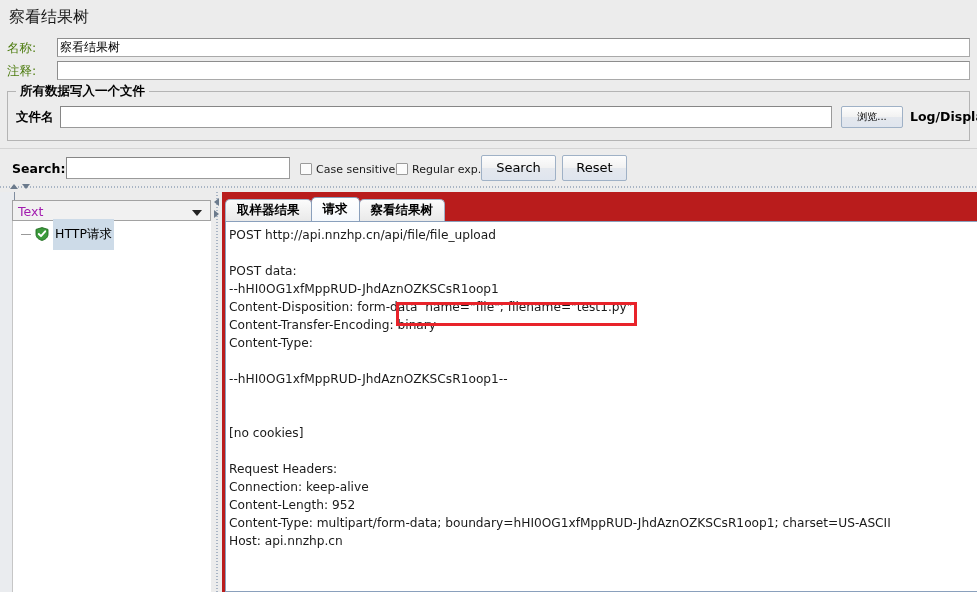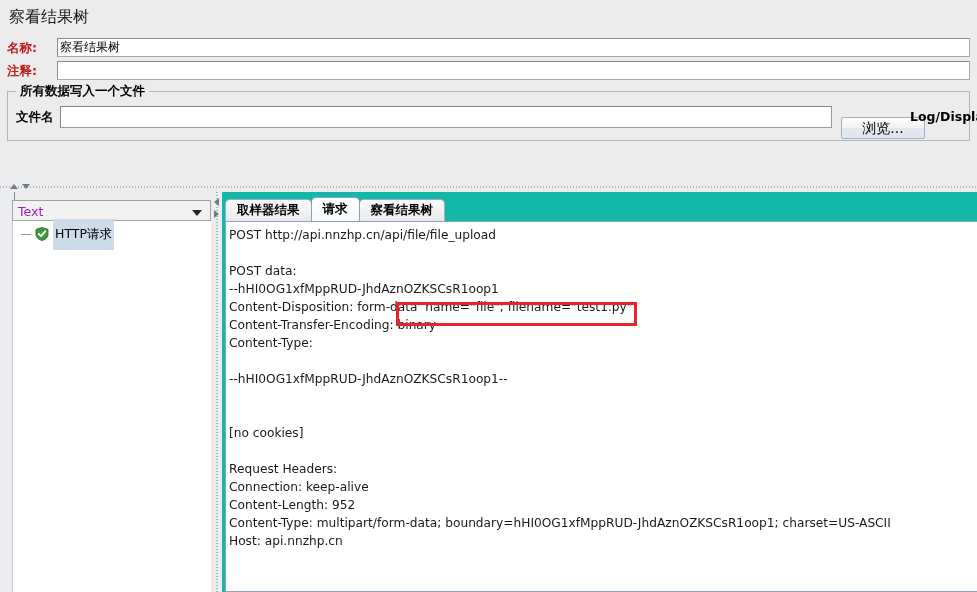--- a/index.html
+++ b/index.html
@@ -43,23 +43,23 @@
     position: absolute;
     left: 7px;
     height: 21px;
   }
   #row-name { top: 38px; width: 963px; }
   #row-comment { top: 61px; width: 963px; }
   .field-label {
     position: absolute;
     left: 0; top: 2px;
     font-size: 12.5px;
-    font-weight: bold;
-    font-family: "DejaVu Sans", "Liberation Sans", sans-serif;
-    color: #b91c1c;
+    font-weight: normal;
+    font-family: "DejaVu Sans", "Liberation Sans", sans-serif;
+    color: #4d7c0f;
     white-space: nowrap;
   }
   .field-input {
     position: absolute;
     top: 0;
     height: 19px;
     background: #ffffff;
     border: 1px solid #a9a9a9;
     border-top-color: #8d8d8d;
     border-left-color: #8d8d8d;
@@ -121,24 +121,23 @@
     box-sizing: border-box;
     text-align: center;
     color: #000;
     font-family: "DejaVu Sans", "Liberation Sans", sans-serif;
     cursor: default;
     white-space: nowrap;
   }
   #btn-browse {
     position: absolute;
     left: 833px; top: 14px;
-    width: 84px; height: 22px;
+    width: 62px; height: 22px;
     line-height: 20px;
-    font-size: 14px;
-    margin-top: 11px;
+    font-size: 10px;
   }
   .logdisplay-label {
     position: absolute;
     left: 902px; top: 17px;
     font-size: 12.5px;
     font-weight: bold;
     font-family: "DejaVu Sans", "Liberation Sans", sans-serif;
     white-space: nowrap;
     overflow: hidden;
     width: 75px;
@@ -315,21 +314,21 @@
     border-bottom: 4px solid transparent;
   }
   .vsplit .arrow-l { top: 6px; border-right: 5px solid #6b7a8c; }
   .vsplit .arrow-r { top: 18px; border-left: 5px solid #6b7a8c; }
 
   
   .right-panel {
     position: absolute;
     left: 222px; top: 192px;
     width: 755px; height: 400px;
-    background: #14b8a6;
+    background: #b91c1c;
   }
   .tabs {
     position: absolute;
     left: 3px; top: 7px;
     height: 22px;
     display: flex;
     align-items: flex-end;
   }
   .tab {
     height: 21px;
@@ -411,20 +410,37 @@
   </div>
 
   <div class="groupbox">
     <span class="groupbox-title">所有数据写入一个文件</span>
     <span class="filename-label">文件名</span>
     <div class="field-input" id="input-filename"></div>
     <div class="btn" id="btn-browse">浏览...</div>
     <span class="logdisplay-label">Log/Display O</span>
   </div>
 
+  <div class="search-row">
+    <span class="search-label">Search:</span>
+    <div class="field-input" id="input-search"></div>
+
+    <div class="checkbox-wrap" id="chk-case">
+      <span class="checkbox-box"></span>
+      <span class="checkbox-label">Case sensitive</span>
+    </div>
+
+    <div class="checkbox-wrap" id="chk-regex">
+      <span class="checkbox-box"></span>
+      <span class="checkbox-label">Regular exp.</span>
+    </div>
+
+    <div class="btn" id="btn-search">Search</div>
+    <div class="btn" id="btn-reset">Reset</div>
+  </div>
 
   <div class="hsplit">
     <span class="arrow-up"></span>
     <span class="arrow-dn"></span>
   </div>
 
   <div class="left-panel">
     <div class="left-scroll-track"></div>
 
     <div class="combo">

